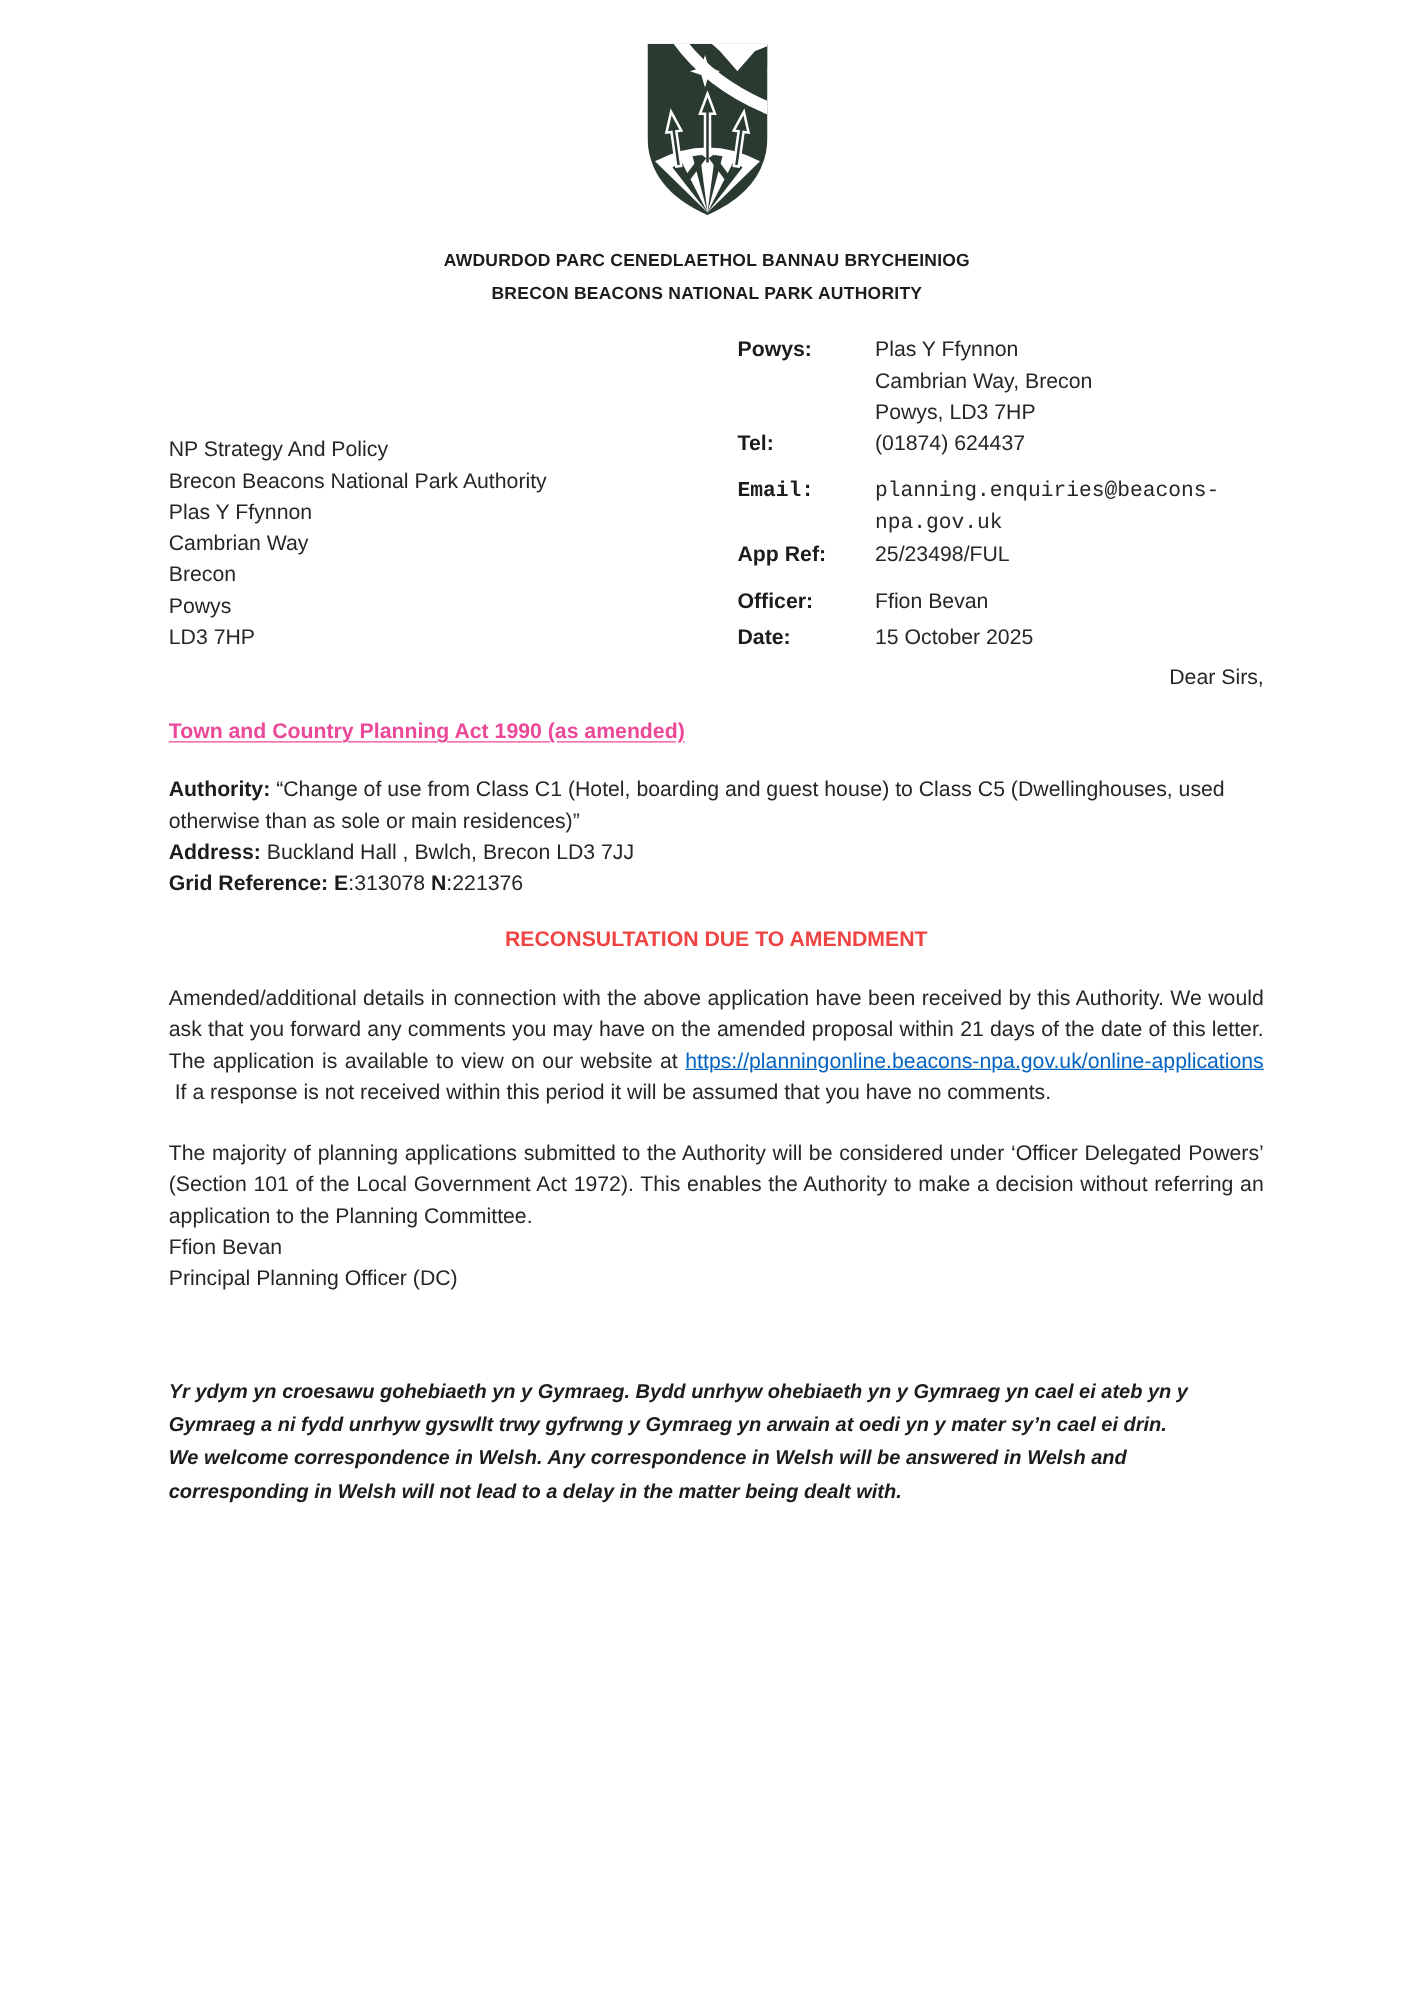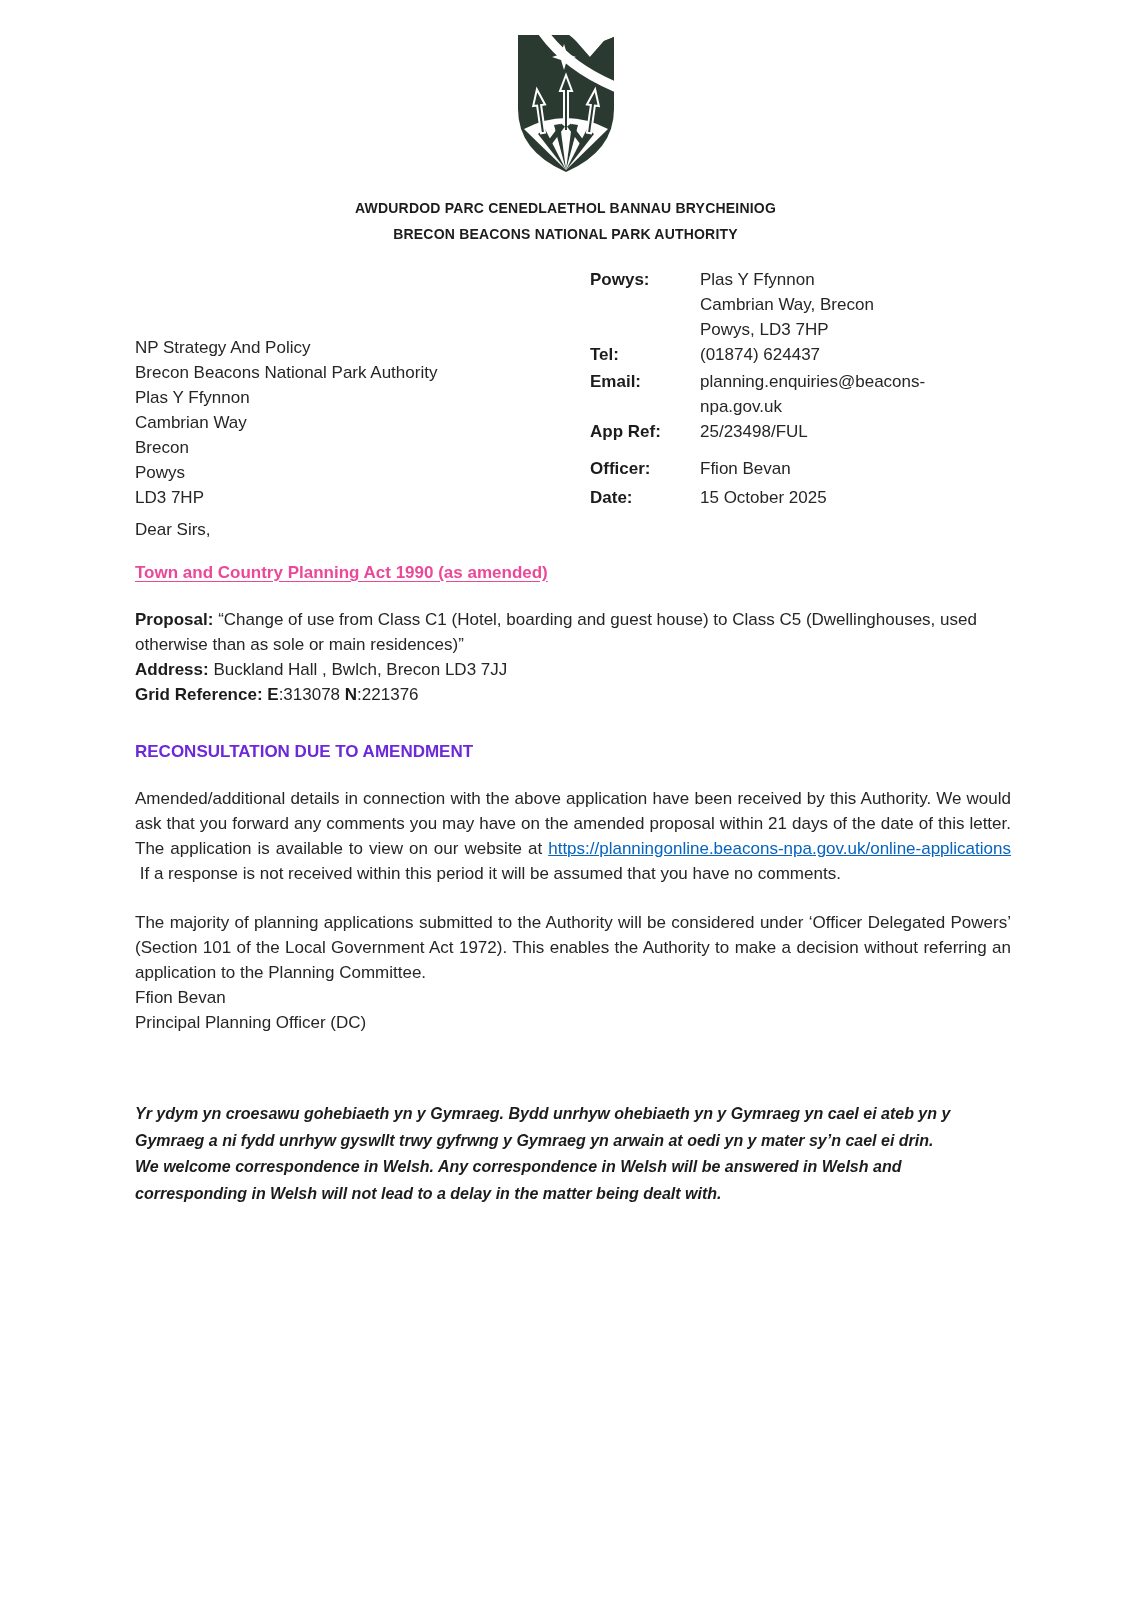--- a/index.html
+++ b/index.html
@@ -24,35 +24,35 @@
   .content { margin:0 120px 0 135px; font-size:17px; line-height:25px; }
 
   
   .addr-meta { display:flex; margin-top:20px;align-items:flex-end; }
   .recipient { width:455px; flex:0 0 455px; }
   .recipient div { line-height:25px; }
   .meta { flex:1; }
   .meta-row { display:flex; }
   .meta-label { width:110px; flex:0 0 110px; font-weight:bold; color:#1c1c1c; }
   .meta-value { width:280px; max-width:280px; overflow-wrap:break-word; }
-  .gap-14 { margin-top:2px; }
+  .gap-14 { margin-top:14px;font-family:Liberation Mono, monospace; }
   .gap-12 { margin-top:12px; }
   .gap-4  { margin-top:4px; }
 
-  .salutation { margin-top:7px; }
+  .salutation { margin-top:7px;text-align:right; }
 
   .subject {
     margin-top:18px; font-weight:bold; color:#ec4899;
     text-decoration:underline; text-underline-offset:3px;
   }
 
   .proposal-block { margin-top:22px; }
   b.inline-label { color:#1c1c1c; }
 
-  .notice { font-weight:bold; color:#6d28d9; margin-top:32px; }
+  .notice { text-align:center; font-weight:bold; color:#ef4444; margin-top:20px; }
 
   .body-para { margin-top:24px; text-align:justify; }
   .body-para.first { margin-top:22px; }
 
   a.doc-link { color:#0563C1; text-decoration:underline; cursor:pointer; }
 
   .sig-line { line-height:25px; }
 
   .welsh-block {
     margin-top:66px; font-weight:bold; font-style:italic;
@@ -151,21 +151,21 @@
         </div>
       </div>
     </div>
 
     <div class="salutation">Dear Sirs,</div>
 
     <div class="subject">Town and Country Planning Act 1990 (as amended)</div>
 
     <div class="proposal-block">
       <div>
-        <b class="inline-label">Proposal:</b>
+        <b class="inline-label">Authority:</b>
         <span>“Change of use from Class C1 (Hotel, boarding and guest house) to Class C5 (Dwellinghouses, used otherwise than as sole or main residences)”</span>
       </div>
       <div>
         <b class="inline-label">Address:</b>
         <span>Buckland Hall , Bwlch, Brecon LD3 7JJ</span>
       </div>
       <div>
         <b class="inline-label">Grid Reference:</b>
         <b class="inline-label">E</b><span>:313078</span>
         <b class="inline-label">N</b><span>:221376</span>

